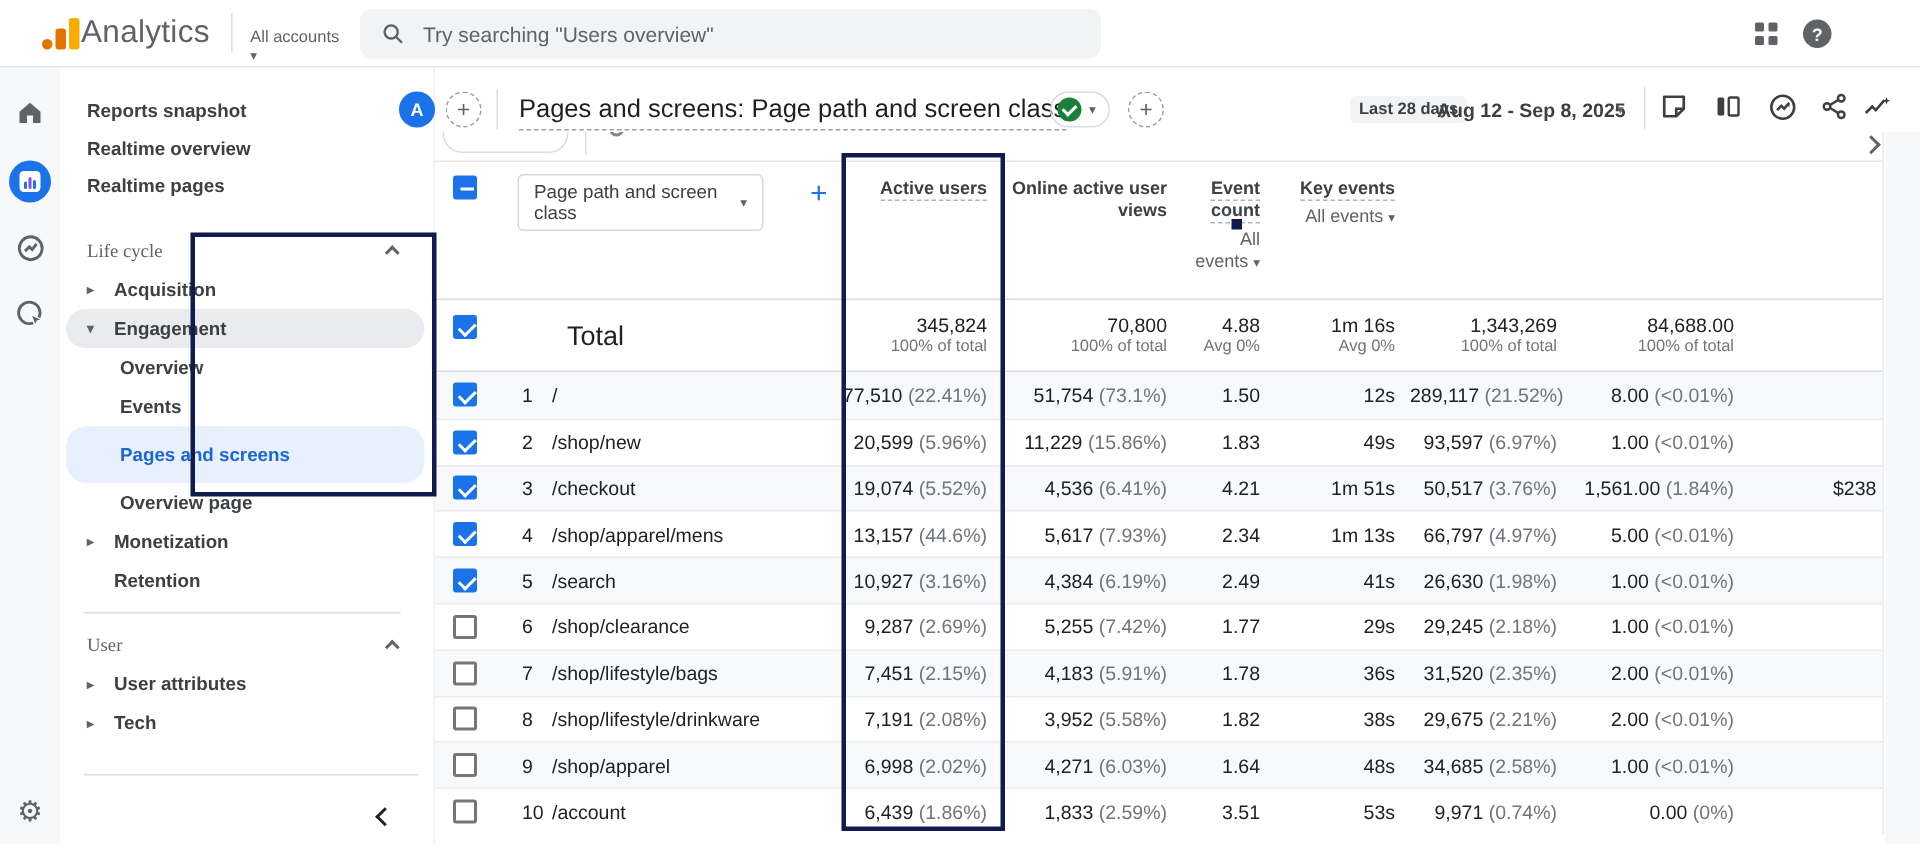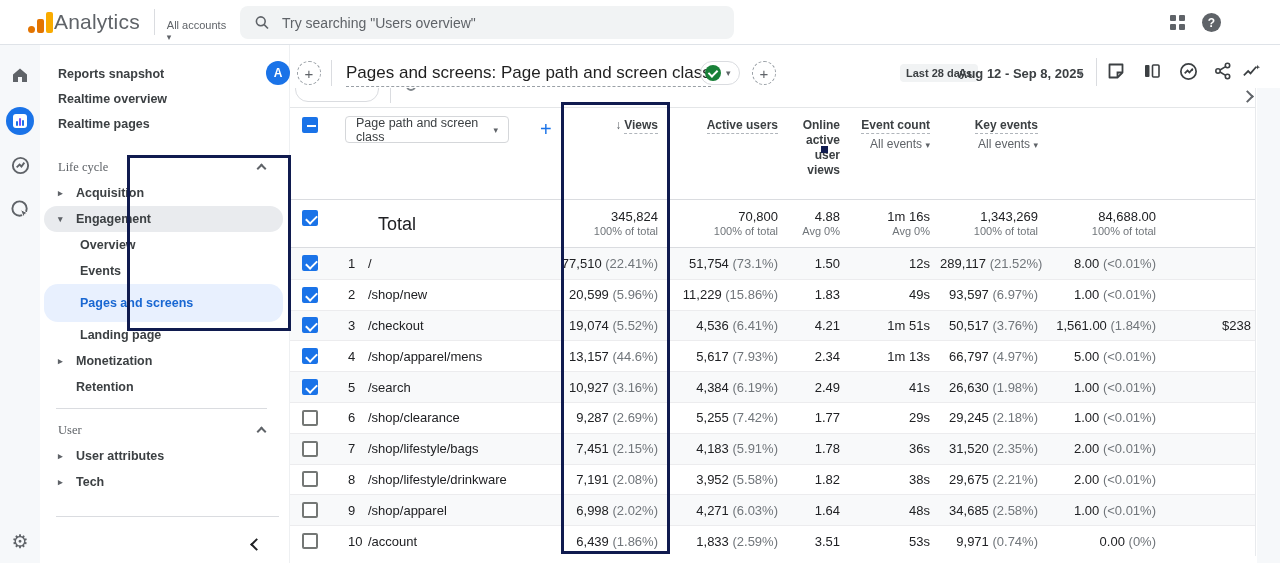--- a/index.html
+++ b/index.html
@@ -85,21 +85,21 @@
   .cut-chip { position:absolute; left:5px; top:-12px; width:84px; height:26px; border:1px solid #dadce0; border-radius:14px; }
   .cut-div { position:absolute; left:100px; top:0; width:1px; height:15px; background:#dadce0; }
   .cut-search { position:absolute; left:116px; top:-7px; width:10px; height:10px; border:2px solid #80868b; border-radius:50%; }
 
   .tgrid { display:grid; grid-template-columns:46px 32px 162px 138px 120px 62px 90px 108px 118px 1fr; }
   .t-header { height:92px; border-bottom:1px solid #dadce0; position:relative; padding-top:0; }
   .hcell { padding-top:10px; font-size:12px; line-height:15px; color:#3c4043; font-weight:bold; text-align:right; padding-right:10px; }
   .dash-u { border-bottom:1px dashed #b0b5bb; padding-bottom:1px; }
   .sort-arrow { color:#5f6368; margin-right:3px; font-weight:normal; }
   .sub-filter { font-weight:normal; color:#5f6368; font-size:12px; margin-top:4px; }
-  .dim-select { position:absolute; left:55px; top:8px; width:164px; height:27px; border:1px solid #d5d7da; border-radius:4px; display:flex; align-items:center; justify-content:space-between; padding:0 10px; font-size:12.5px; font-weight:normal; color:#3c4043; cursor:pointer; }
+  .dim-select { position:absolute; left:55px; top:8px; width:164px; height:38px; border:1px solid #d5d7da; border-radius:4px; display:flex; align-items:center; justify-content:space-between; padding:0 10px; font-size:12.5px; font-weight:normal; color:#3c4043; cursor:pointer; }
   .add-dim { position:absolute; left:250px; top:10px; color:#1a73e8; font-size:20px; font-weight:normal; cursor:pointer; }
 
   .cb { width:16px; height:16px; border:2px solid #747775; border-radius:2px; background:#fff; position:relative; display:inline-block; cursor:pointer; }
   .cb.checked { background:#1a73e8; border-color:#1a73e8; }
   .cb.checked::after { content:""; position:absolute; left:4px; top:1px; width:5px; height:9px; border:solid #fff; border-width:0 2px 2px 0; transform:rotate(45deg); }
   .cb.ind { background:#1a73e8; border-color:#1a73e8; }
   .cb.ind::after { content:""; position:absolute; left:3px; top:6px; width:9px; height:2px; background:#fff; }
   .cb-cell { padding-left:12px; padding-top:9px; }
 
   .t-total { height:48px; border-bottom:1px solid #dadce0; }
@@ -203,21 +203,21 @@
       <span class="tw">▸</span>
       <span>Acquisition</span>
     </div>
     <div class="pill-row pill-gray">
       <span class="tw">▾</span>
       <span>Engagement</span>
     </div>
     <div class="child-row">Overview</div>
     <div class="child-row">Events</div>
     <div class="child-pill child-active">Pages and screens</div>
-    <div class="child-row">Landing page</div>
+    <div class="child-row">Overview page</div>
     <div class="tree-row">
       <span class="tw">▸</span>
       <span>Monetization</span>
     </div>
     <div class="tree-row">
       <span class="tw"></span>
       <span>Retention</span>
     </div>
 
     <div class="side-div"></div>
@@ -299,23 +299,20 @@
   <div class="t-toolbar">
     <div class="cut-chip"></div>
     <div class="cut-div"></div>
     <div class="cut-search"></div>
   </div>
 
   <div class="tgrid t-header">
     <div class="cb-cell"><span class="cb ind"></span></div>
     <div></div>
     <div></div>
-    <div class="hcell">
-      <span class="sort-arrow">↓</span><span class="dash-u">Views</span>
-    </div>
     <div class="hcell"><span class="dash-u">Active users</span></div>
     <div class="hcell"><span>Online active user views</span></div>
     <div class="hcell">
       <span class="dash-u">Event count</span>
       <div class="sub-filter"><span>All events</span> <span class="sm-caret">▾</span></div>
     </div>
     <div class="hcell">
       <span class="dash-u">Key events</span>
       <div class="sub-filter"><span>All events</span> <span class="sm-caret">▾</span></div>
     </div>

